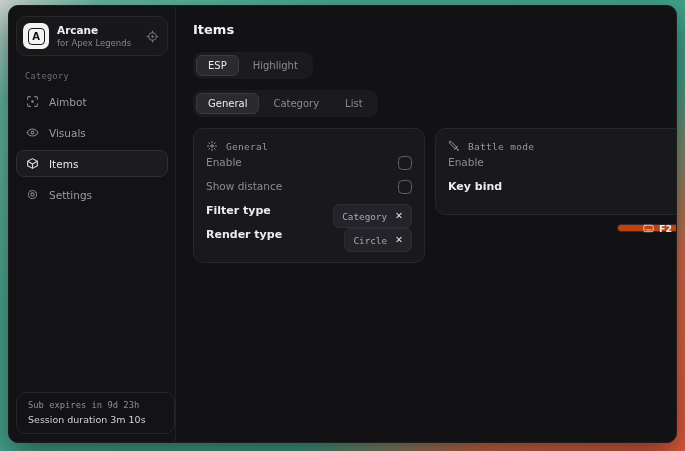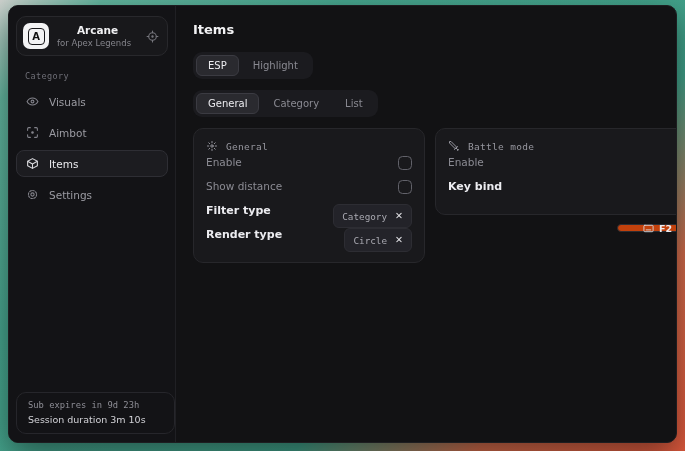--- a/index.html
+++ b/index.html
@@ -13,21 +13,21 @@
     position:absolute; left:8px; top:5px; width:669px; height:438px;
     background:#121214; border:1px solid #1d1d20; border-radius:10px;
     display:flex; overflow:hidden; box-shadow:0 12px 32px rgba(0,0,0,.45);
   }
   
   .sidebar { width:167px; background:#131316; border-right:1px solid #202024; padding:10px 7px; position:relative; flex:none; }
   .brand { display:flex; align-items:center; gap:8px; background:#18181b; border:1px solid #28282c; border-radius:10px; padding:6px 8px 6px 6px; }
   .logo { width:26px; height:26px; background:#f3f3f4; border-radius:7px; display:flex; align-items:center; justify-content:center; flex:none; }
   .logo-inner { width:17px; height:17px; border:1.6px solid #17171a; border-radius:4px; display:flex; align-items:center; justify-content:center; font-weight:bold; font-size:10px; color:#111; }
   .brand-text { flex:1; min-width:0; }
-  .brand-name { font-size:10.5px; font-weight:700; color:#f0f0f2;text-align:center; }
+  .brand-name { font-size:10.5px; font-weight:700; color:#f0f0f2; }
   .brand-sub { font-size:8.5px; color:#85858c; margin-top:2px; white-space:nowrap; }
   .brand-target { color:#76767d; display:flex; flex:none; }
   .section-label { font-family:"DejaVu Sans Mono", monospace; font-size:8.5px; color:#6e6e76; letter-spacing:.4px; margin:15px 0 7px 9px; }
   .nav-item { display:flex; align-items:center; gap:10px; padding:6px 9px; border-radius:8px; border:1px solid transparent; color:#9b9ba2; font-size:10.5px; margin-bottom:4px; cursor:default; }
   .nav-item .icon { width:13px; height:13px; color:#84848c; display:flex; flex:none; }
   .nav-item.active { background:#1c1c20; border-color:#2e2e34; color:#e9e9ed; }
   .nav-item.active .icon { color:#d8d8dc; }
   .sidebar-footer { position:absolute; left:7px; right:0; bottom:8px; border:1px solid #26262b; border-radius:10px; padding:7px 11px 8px; }
   .footer-line1 { font-family:"DejaVu Sans Mono", monospace; font-size:8.8px; color:#8e8e96; margin-bottom:4px; }
   .footer-line2 { font-size:9.5px; color:#d2d2d7; }
@@ -79,34 +79,34 @@
         </svg>
       </span>
     </div>
 
     <div class="section-label">Category</div>
 
     <nav>
       <div class="nav-item">
         <span class="icon">
           <svg viewBox="0 0 24 24" fill="none" stroke="currentColor" stroke-width="2" stroke-linecap="round">
+            <path d="M8 3H5a2 2 0 0 0-2 2v3M16 3h3a2 2 0 0 1 2 2v3M8 21H5a2 2 0 0 1-2-2v-3M16 21h3a2 2 0 0 0 2-2v-3"></path>
+              <circle cx="12" cy="12" r="1.4" fill="currentColor"></circle>
+          </svg>
+        </span>
+        <span>Aimbot</span>
+      </div>
+      <div class="nav-item">
+        <span class="icon">
+          <svg viewBox="0 0 24 24" fill="none" stroke="currentColor" stroke-width="2" stroke-linecap="round">
             <path d="M2 12s3.5-6.5 10-6.5S22 12 22 12s-3.5 6.5-10 6.5S2 12 2 12z"></path>
               <circle cx="12" cy="12" r="2.6"></circle>
           </svg>
         </span>
         <span>Visuals</span>
-      </div>
-      <div class="nav-item">
-        <span class="icon">
-          <svg viewBox="0 0 24 24" fill="none" stroke="currentColor" stroke-width="2" stroke-linecap="round">
-            <path d="M8 3H5a2 2 0 0 0-2 2v3M16 3h3a2 2 0 0 1 2 2v3M8 21H5a2 2 0 0 1-2-2v-3M16 21h3a2 2 0 0 0 2-2v-3"></path>
-              <circle cx="12" cy="12" r="1.4" fill="currentColor"></circle>
-          </svg>
-        </span>
-        <span>Aimbot</span>
       </div>
       <div class="nav-item active">
         <span class="icon">
           <svg viewBox="0 0 24 24" fill="none" stroke="currentColor" stroke-width="2" stroke-linejoin="round">
             <path d="M21 8l-9-5-9 5v8l9 5 9-5V8z"></path>
               <path d="M3 8l9 5 9-5M12 13v8"></path>
           </svg>
         </span>
         <span>Items</span>
       </div>

